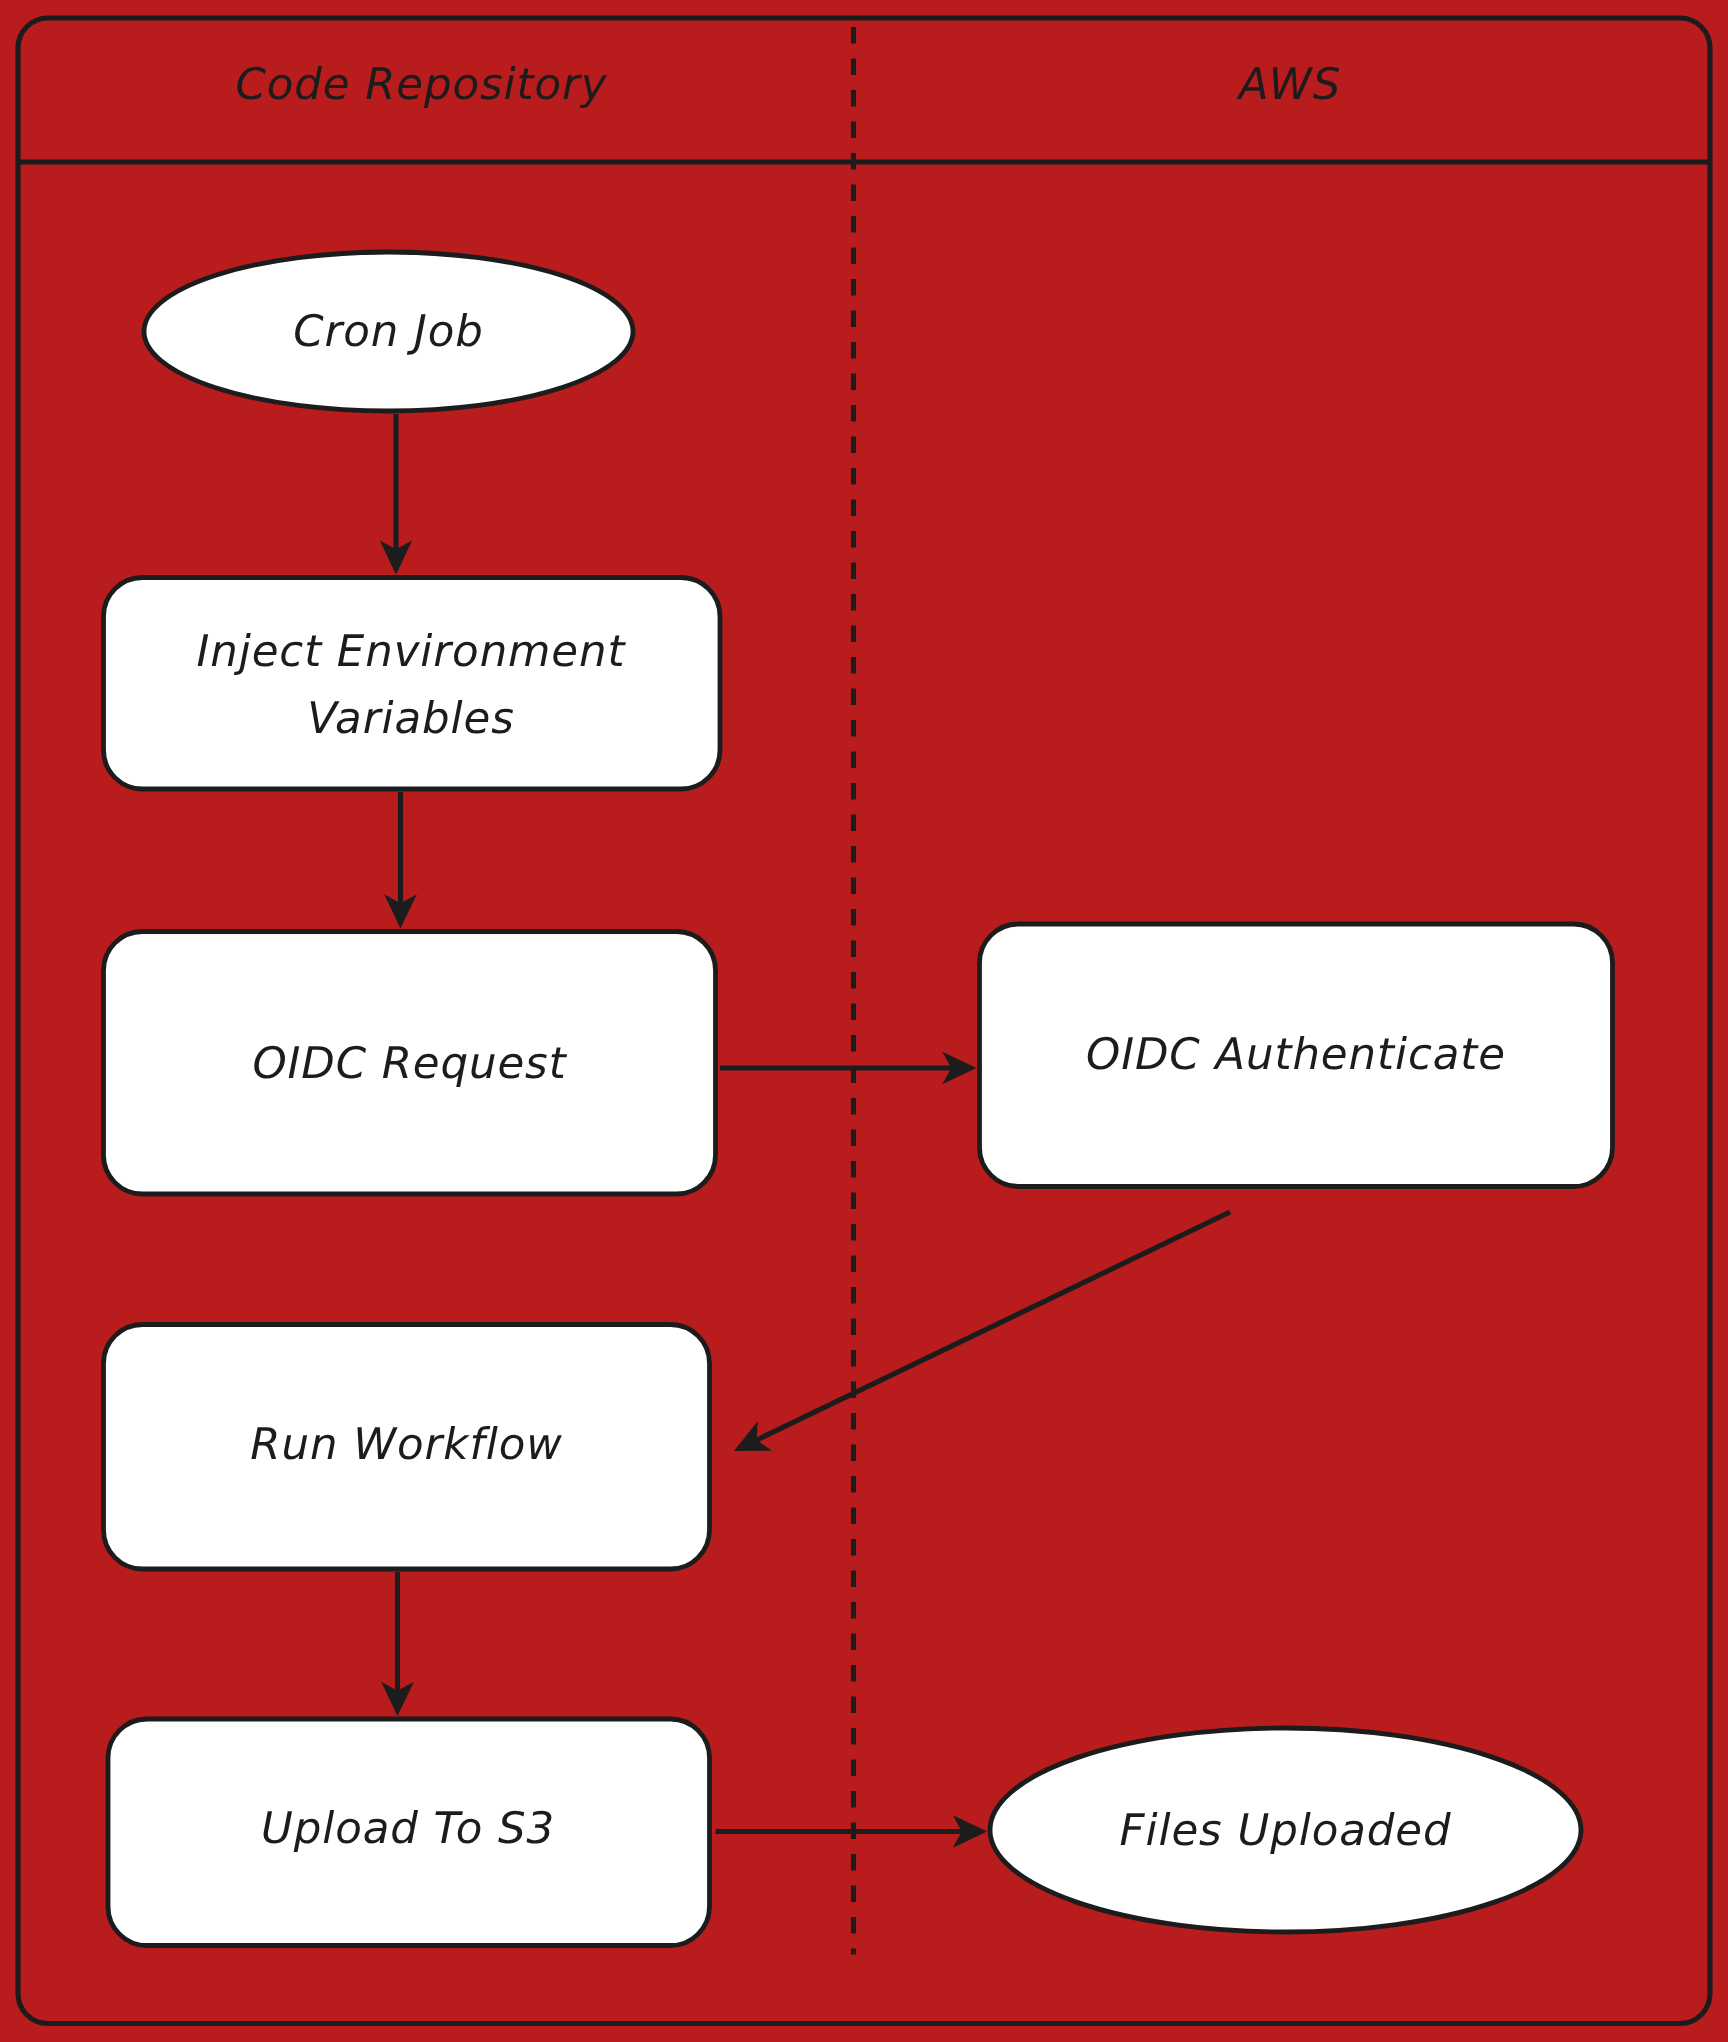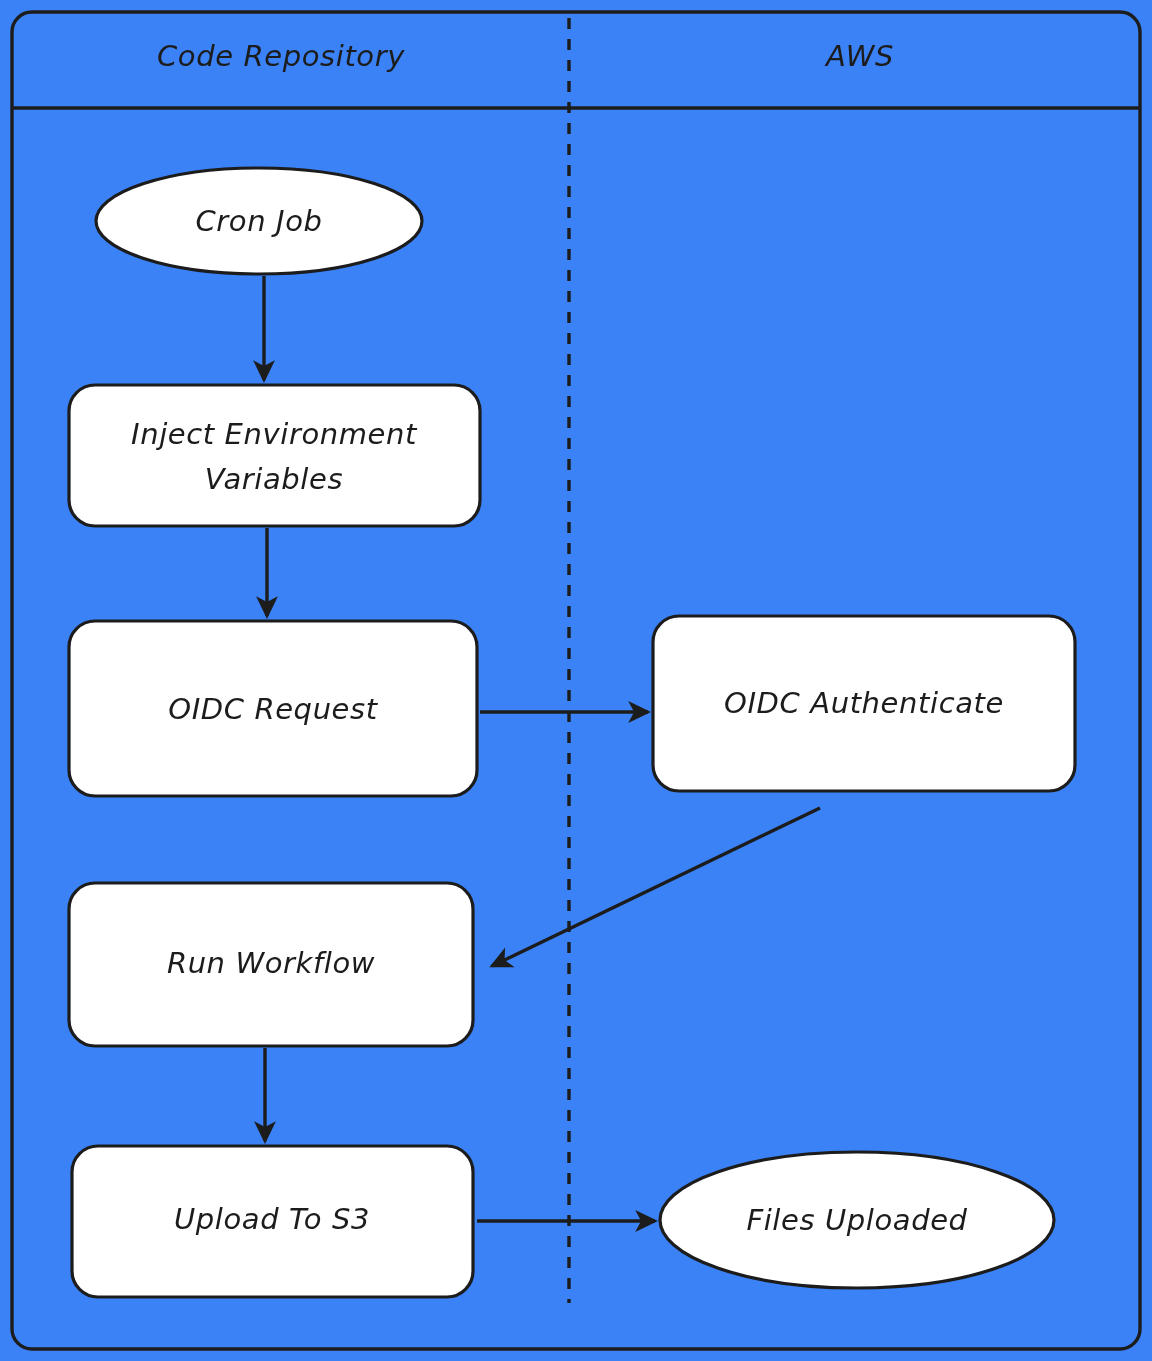--- a/index.html
+++ b/index.html
@@ -7,21 +7,21 @@
     padding: 0;
     background: #ffffff;
   }
   body {
     font-family: "DejaVu Sans", sans-serif;
   }
   #canvas {
     position: relative;
     width: 1152px;
     height: 1361px;
-    background: #3b82f6;
+    background: #b91c1c;
     overflow: hidden;
   }
   svg.diagram {
     position: absolute;
     top: 0;
     left: 0;
     width: 1152px;
     height: 1361px;
   }
   .node-text, .lane-text {

